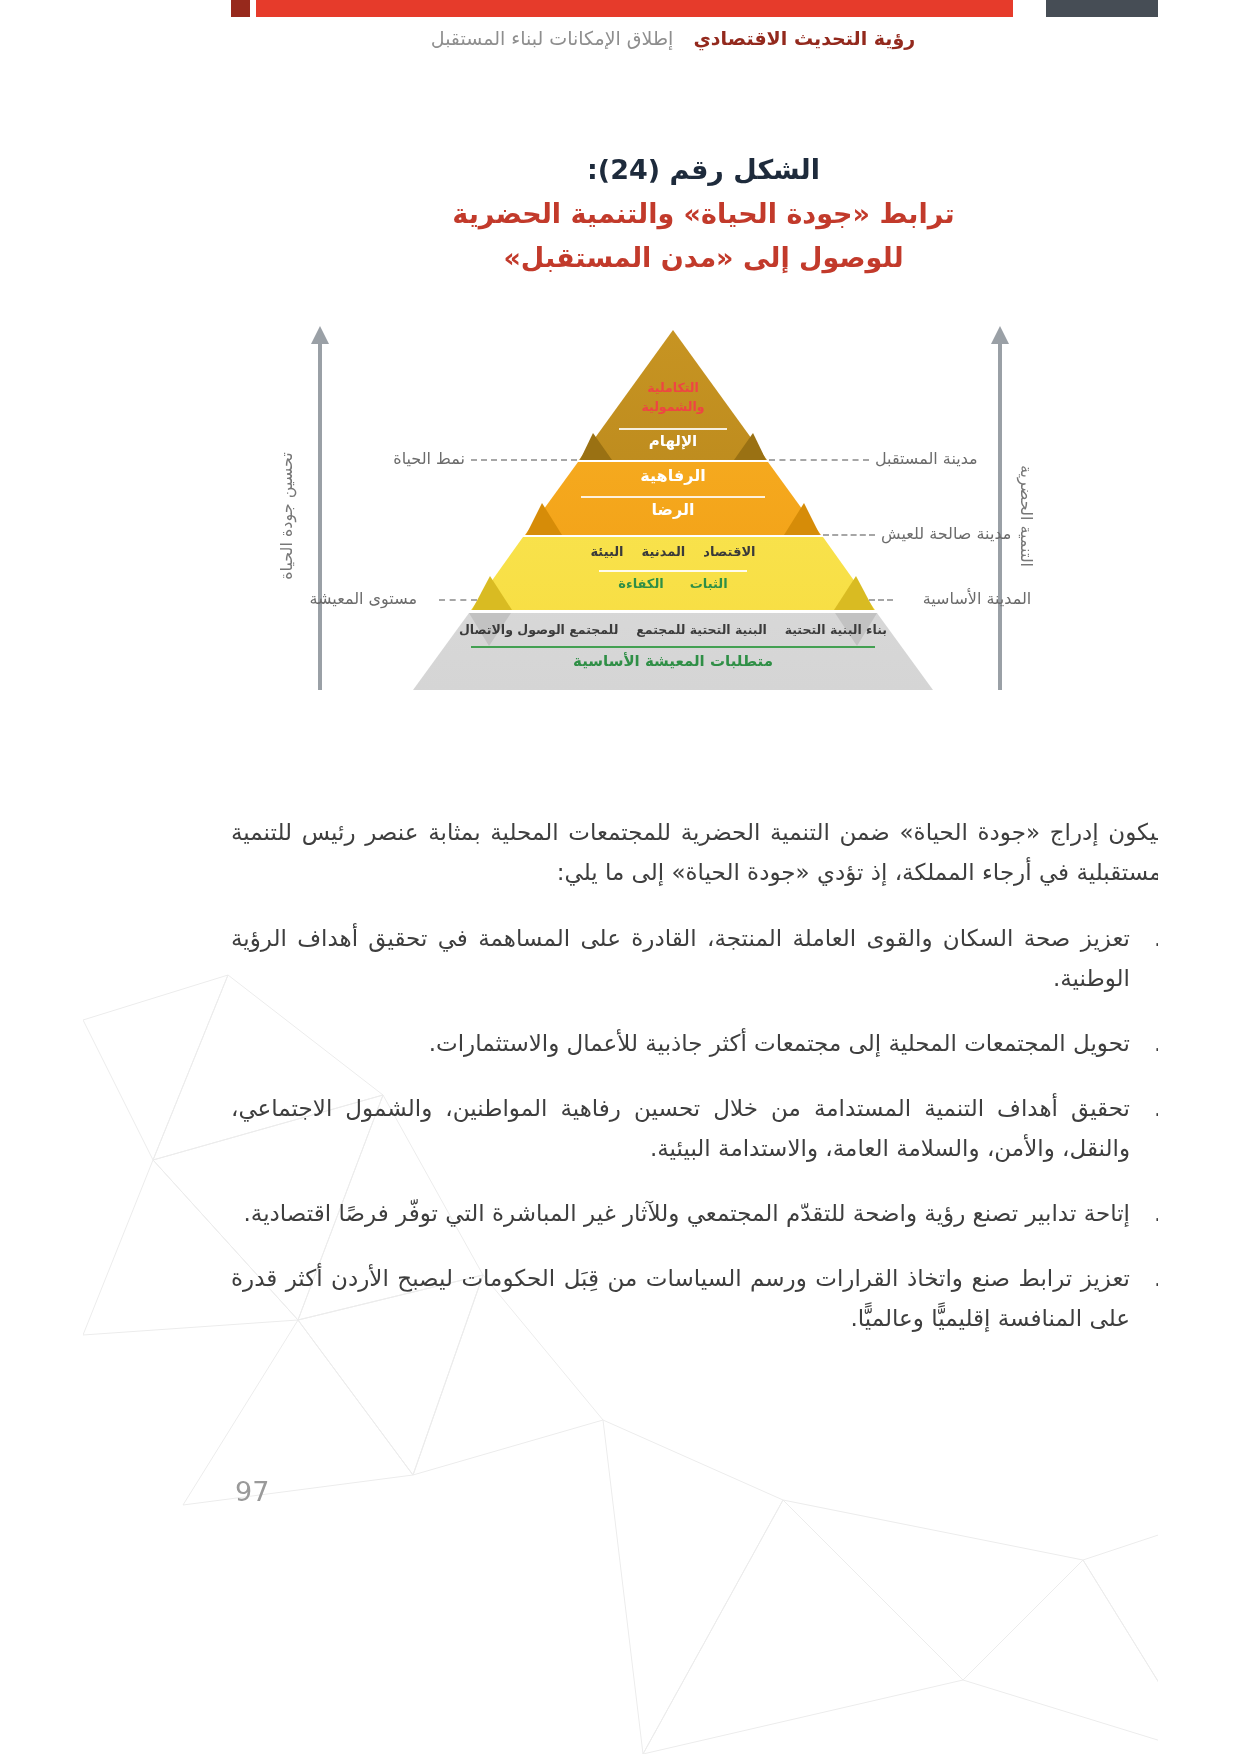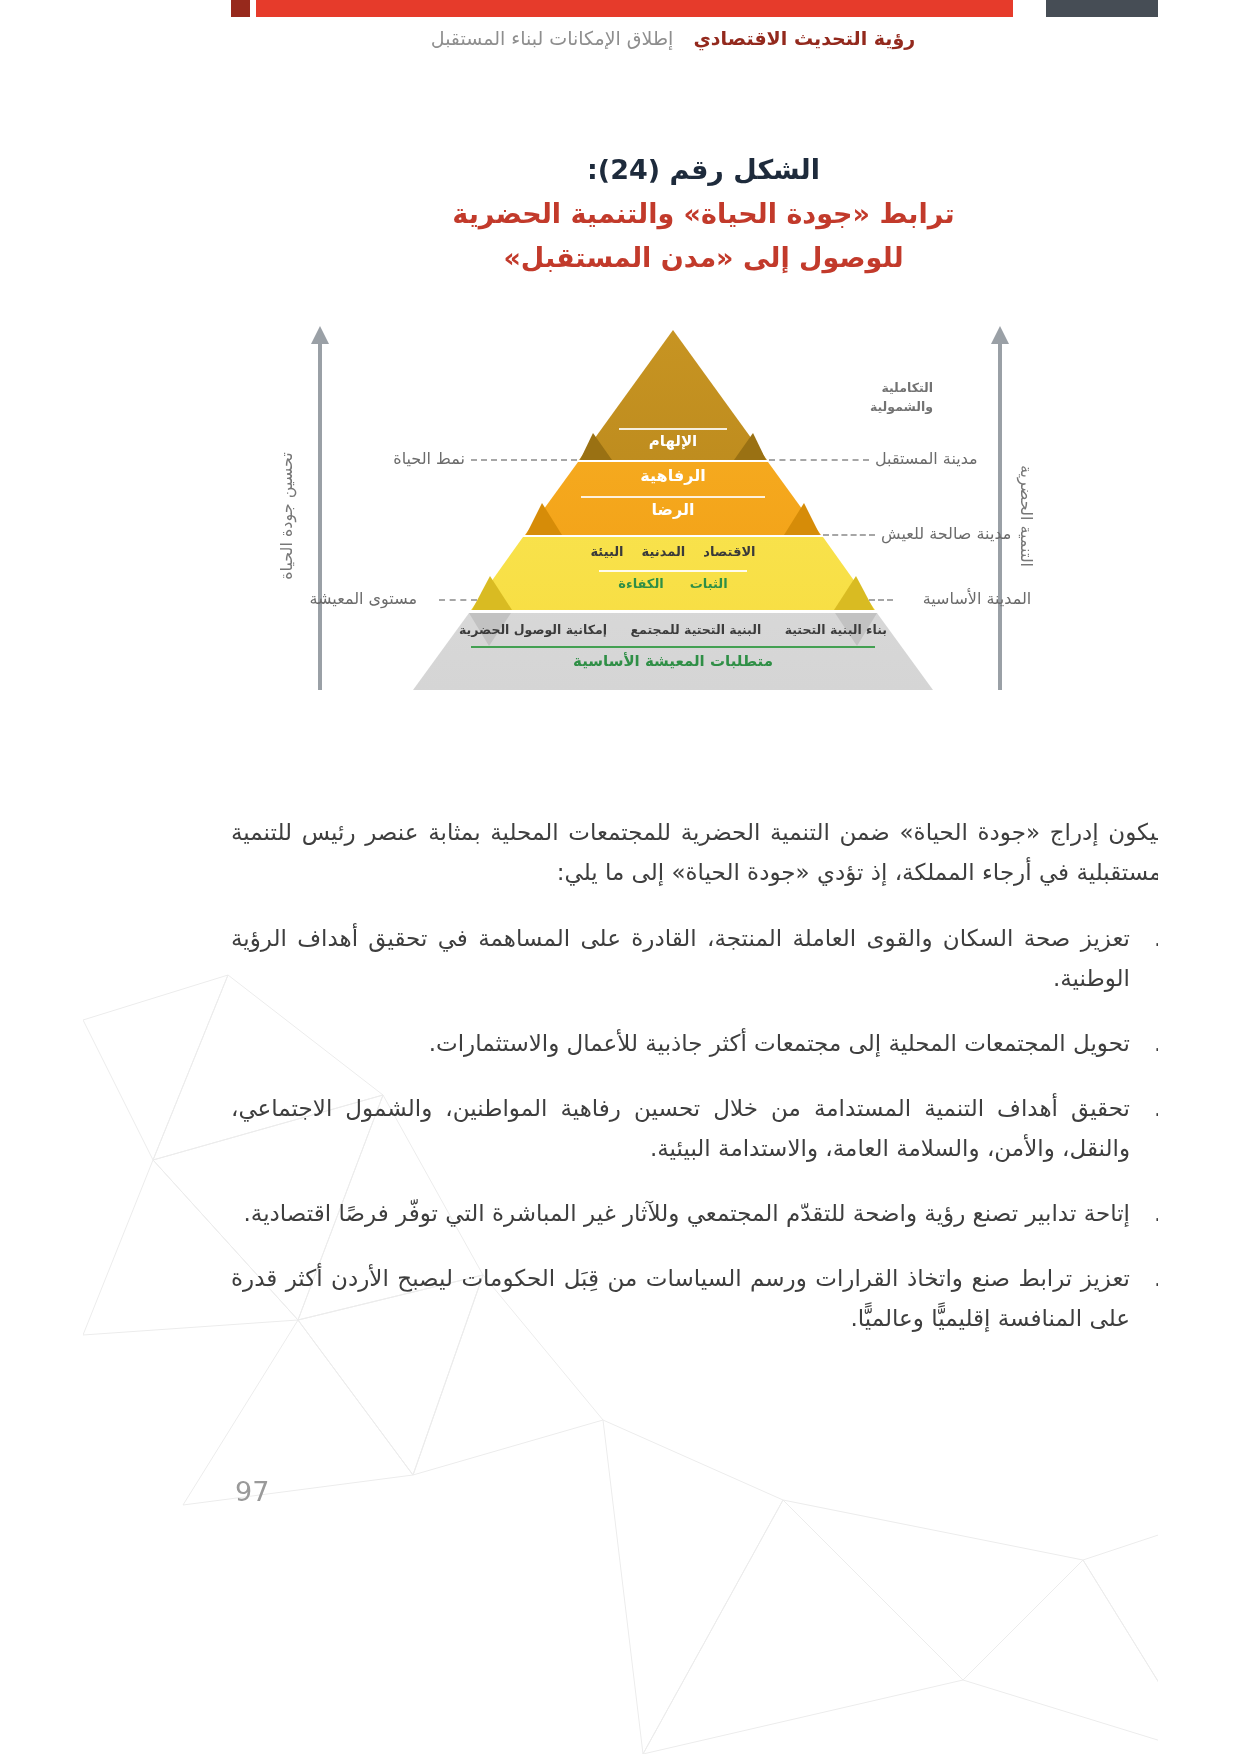--- a/index.html
+++ b/index.html
@@ -36,21 +36,21 @@
   .c1L { clip-path:polygon(167px 130px, 199px 130px, 180px 103px); background:#9A7113; }
   .c1R { clip-path:polygon(353px 130px, 321px 130px, 340px 103px); background:#9A7113; }
   .c2L { clip-path:polygon(113px 205px, 149px 205px, 129px 173px); background:#D68C08; }
   .c2R { clip-path:polygon(407px 205px, 371px 205px, 391px 173px); background:#D68C08; }
   .c3L { clip-path:polygon(59px 280px, 99px 280px, 77px 246px); background:#D9BB22; }
   .c3R { clip-path:polygon(461px 280px, 421px 280px, 443px 246px); background:#D9BB22; }
   .c4L { clip-path:polygon(56px 283px, 98px 283px, 76px 316px); background:#C2C2C2; }
   .c4R { clip-path:polygon(464px 283px, 422px 283px, 444px 316px); background:#C2C2C2; }
 
   .ptxt { position:absolute; left:0; width:520px; text-align:center; direction:rtl; }
-  .t1-lines { top:48px; font-size:12.5px; line-height:19px; font-weight:bold; color:#737373;text-align:right; }
+  .t1-lines { top:48px; font-size:12.5px; line-height:19px; font-weight:bold; color:#ef4444; }
   .t1-line  { position:absolute; left:206px; top:98px; width:108px; height:1.5px; background:rgba(255,255,255,.85); }
   .t1-label { top:102px; font-size:15px; font-weight:bold; color:#fff; }
   .t2-top   { top:136px; font-size:16px; font-weight:bold; color:#fff; }
   .t2-line  { position:absolute; left:168px; top:166px; width:184px; height:1.5px; background:rgba(255,255,255,.85); }
   .t2-bottom{ top:170px; font-size:16px; font-weight:bold; color:#fff; }
   .t3-row1  { top:214px; display:flex; justify-content:center; gap:18px; font-size:13px; font-weight:bold; color:#3A3A3A; }
   .t3-line  { position:absolute; left:186px; top:240px; width:148px; height:1.5px; background:rgba(255,255,255,.9); }
   .t3-row2  { top:246px; display:flex; justify-content:center; gap:26px; font-size:13px; font-weight:bold; color:#2F8F46; }
   .t4-row   { top:292px; left:46px; width:428px; display:flex; justify-content:space-between; font-size:12.5px; font-weight:bold; color:#3B3B3B; }
   .t4-line  { position:absolute; left:58px; top:316px; width:404px; height:2px; background:#43A052; }
@@ -171,21 +171,21 @@
       </div>
       <div class="t3-line"></div>
       <div class="ptxt t3-row2">
         <span>الثبات</span>
         <span>الكفاءة</span>
       </div>
 
       <div class="ptxt t4-row">
         <span>بناء البنية التحتية</span>
         <span>البنية التحتية للمجتمع</span>
-        <span>إمكانية الوصول الحضرية</span>
+        <span>للمجتمع الوصول والاتصال</span>
       </div>
       <div class="t4-line"></div>
       <div class="ptxt t4-bottom">متطلبات المعيشة الأساسية</div>
     </div>
 
     <div class="dash d-l1"></div>
     <div class="dash d-l2"></div>
     <div class="dash d-r1"></div>
     <div class="dash d-r2"></div>
     <div class="dash d-r3"></div>

